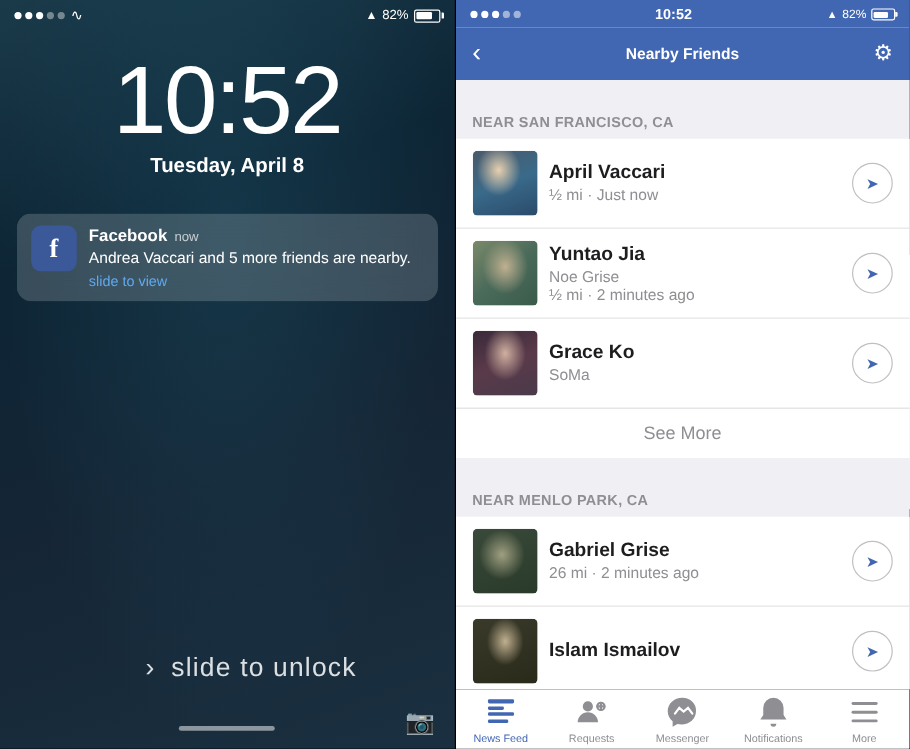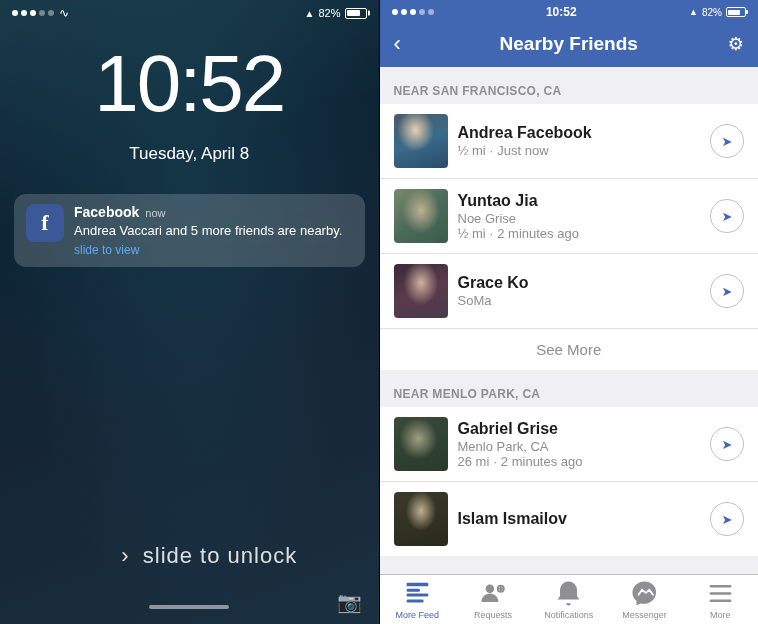--- a/index.html
+++ b/index.html
@@ -83,22 +83,22 @@
     .time-big {
       font-size: 80px;
       font-weight: 200;
       color: white;
       letter-spacing: -2px;
       line-height: 1;
     }
     .date-label {
       font-size: 17px;
       color: white;
-      font-weight: 400;
-      margin-top: 20px;
+      font-weight: 700;
+      margin-top: 4px;
     }
 
     
     .notification-card {
       margin: 30px 14px 0;
       background: rgba(255,255,255,0.18);
       backdrop-filter: blur(10px);
       border-radius: 12px;
       padding: 10px 12px;
       display: flex;
@@ -231,21 +231,21 @@
       color: white;
       font-size: 22px;
       font-weight: 300;
       width: 30px;
       cursor: pointer;
     }
     .header-title {
       flex: 1;
       text-align: center;
       color: white;
-      font-size: 19px;
+      font-size: 13px;
       font-weight: 600;
     }
     .gear-btn {
       color: white;
       font-size: 18px;
       width: 30px;
       text-align: right;
       cursor: pointer;
     }
 
@@ -253,21 +253,21 @@
     .fb-content {
       flex: 1;
       overflow-y: auto;
       overflow-x: hidden;
     }
     .fb-content::-webkit-scrollbar { display: none; }
 
     
     .section-header {
       background: #efeff4;
-      padding: 14px 14px 5px;
+      padding: 26px 14px 5px;
     }
     .section-header-text {
       font-size: 12px;
       font-weight: 600;
       color: #8e8e93;
       letter-spacing: 0.3px;
       text-transform: uppercase;
     }
 
     
@@ -486,21 +486,21 @@
 
     <div class="section-header">
       <span class="section-header-text">NEAR SAN FRANCISCO, CA</span>
     </div>
 
     <div class="friends-list">
 
       <div class="friend-item">
         <div class="friend-avatar photo-andrea"></div>
         <div class="friend-info">
-          <div class="friend-name">Andrea Facebook</div>
+          <div class="friend-name">April Vaccari</div>
           <div class="friend-distance">½ mi · Just now</div>
         </div>
         <div class="nav-btn">
           <span class="nav-arrow">➤</span>
         </div>
       </div>
 
       <div class="friend-item">
         <div class="friend-avatar photo-yuntao"></div>
         <div class="friend-info">
@@ -530,21 +530,20 @@
     <div class="section-header">
       <span class="section-header-text">NEAR MENLO PARK, CA</span>
     </div>
 
     <div class="friends-list">
 
       <div class="friend-item">
         <div class="friend-avatar photo-gabriel"></div>
         <div class="friend-info">
           <div class="friend-name">Gabriel Grise</div>
-          <div class="friend-location">Menlo Park, CA</div>
           <div class="friend-distance">26 mi · 2 minutes ago</div>
         </div>
         <div class="nav-btn">
           <span class="nav-arrow">➤</span>
         </div>
       </div>
 
       <div class="friend-item">
         <div class="friend-avatar photo-islam"></div>
         <div class="friend-info">
@@ -559,45 +558,45 @@
   </div>
 
   <div class="tab-bar">
     <div class="tab-item">
       <svg class="tab-icon active" viewBox="0 0 24 24" fill="#4267b2">
         <rect x="3" y="3" width="18" height="3" rx="1"></rect>
         <rect x="3" y="8" width="11" height="2.5" rx="1"></rect>
         <rect x="3" y="12" width="18" height="2.5" rx="1"></rect>
         <rect x="3" y="17" width="14" height="2.5" rx="1"></rect>
       </svg>
-      <span class="tab-label active">More Feed</span>
+      <span class="tab-label active">News Feed</span>
     </div>
     <div class="tab-item">
       <svg class="tab-icon" viewBox="0 0 24 24" fill="#8e8e93">
         <circle cx="9" cy="8" r="3.5"></circle>
         <path d="M2 19c0-4 3.1-7 7-7s7 3 7 7"></path>
         <circle cx="18" cy="8" r="2.5" fill="none" stroke="#8e8e93" stroke-width="1.5"></circle>
         <line x1="18" y1="5" x2="18" y2="11" stroke="#8e8e93" stroke-width="1.5"></line>
         <line x1="15" y1="8" x2="21" y2="8" stroke="#8e8e93" stroke-width="1.5"></line>
       </svg>
       <span class="tab-label">Requests</span>
     </div>
     <div class="tab-item">
       <svg class="tab-icon" viewBox="0 0 24 24" fill="#8e8e93">
+        <path d="M12 2C6.5 2 2 6.1 2 11.2c0 2.8 1.3 5.3 3.4 7.1V22l3.3-1.8c.9.2 1.8.3 2.8.3 5.5 0 10-4.1 10-9.2C22 6.1 17.5 2 12 2z"></path>
+        <path d="M7 13l3-4 3 2.5 3-2.5 3 4" stroke="white" stroke-width="1.5" fill="none" stroke-linecap="round"></path>
+      </svg>
+      <span class="tab-label">Messenger</span>
+    </div>
+    <div class="tab-item">
+      <svg class="tab-icon" viewBox="0 0 24 24" fill="#8e8e93">
         <path d="M12 2a7 7 0 0 0-7 7v5l-2 3h18l-2-3V9a7 7 0 0 0-7-7z"></path>
         <path d="M10 20a2 2 0 0 0 4 0" fill="#8e8e93"></path>
       </svg>
       <span class="tab-label">Notifications</span>
-    </div>
-    <div class="tab-item">
-      <svg class="tab-icon" viewBox="0 0 24 24" fill="#8e8e93">
-        <path d="M12 2C6.5 2 2 6.1 2 11.2c0 2.8 1.3 5.3 3.4 7.1V22l3.3-1.8c.9.2 1.8.3 2.8.3 5.5 0 10-4.1 10-9.2C22 6.1 17.5 2 12 2z"></path>
-        <path d="M7 13l3-4 3 2.5 3-2.5 3 4" stroke="white" stroke-width="1.5" fill="none" stroke-linecap="round"></path>
-      </svg>
-      <span class="tab-label">Messenger</span>
     </div>
     <div class="tab-item">
       <svg class="tab-icon" viewBox="0 0 24 24" fill="#8e8e93">
         <rect x="3" y="5" width="18" height="2" rx="1"></rect>
         <rect x="3" y="11" width="18" height="2" rx="1"></rect>
         <rect x="3" y="17" width="18" height="2" rx="1"></rect>
       </svg>
       <span class="tab-label">More</span>
     </div>
   </div>

